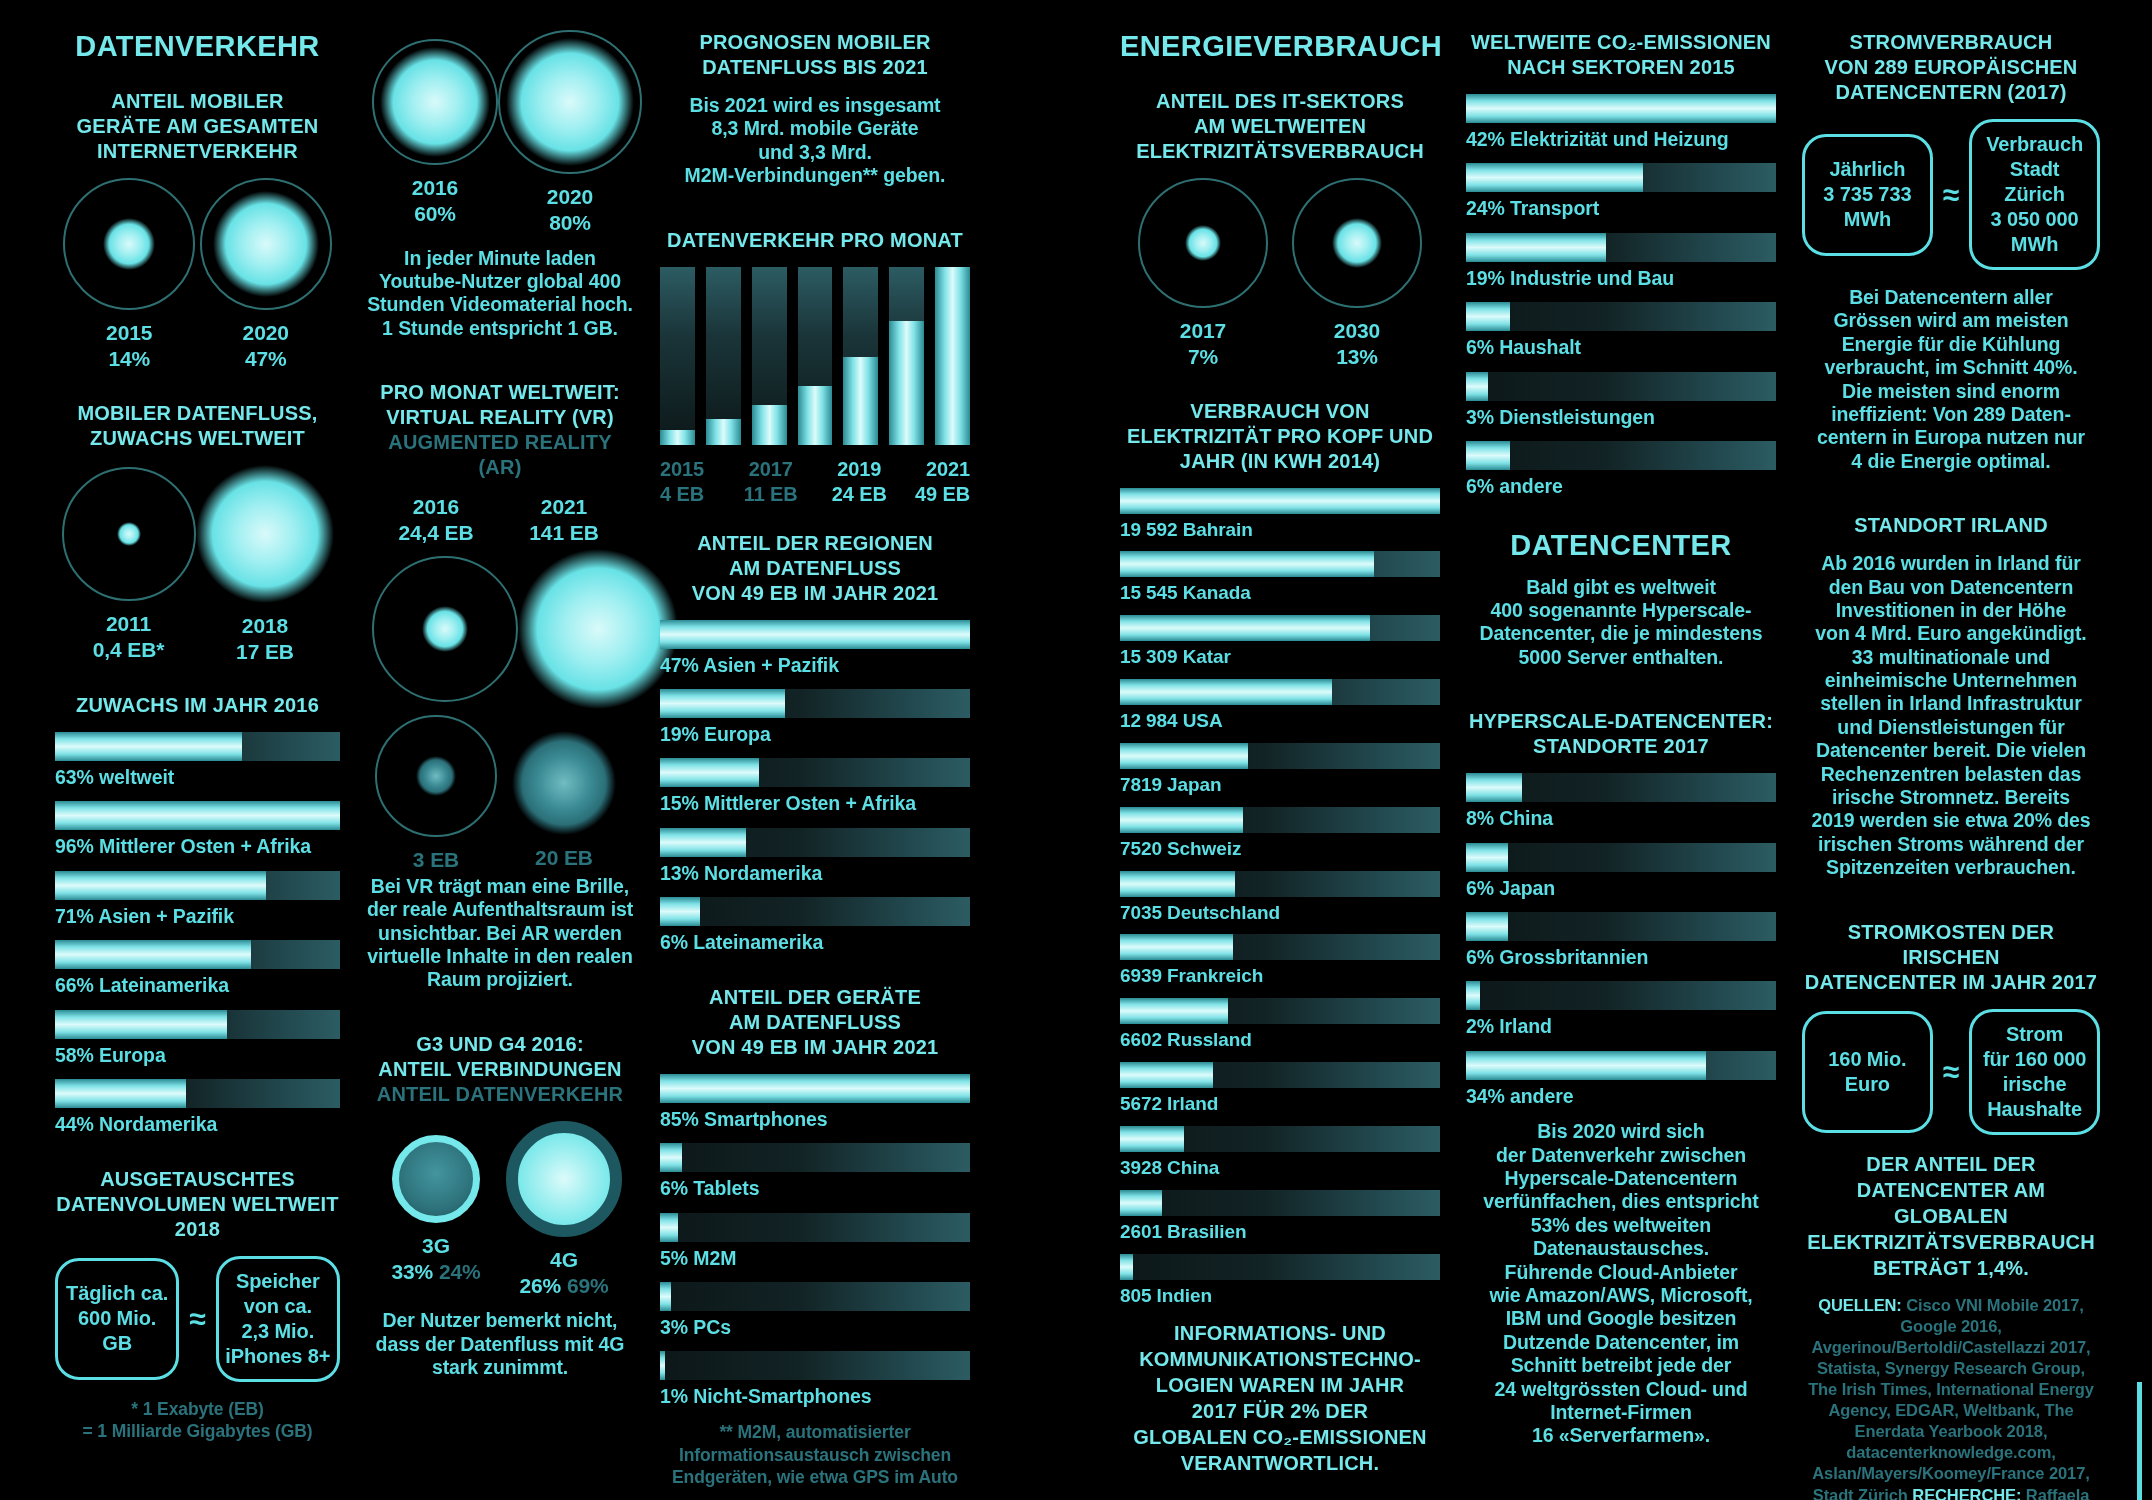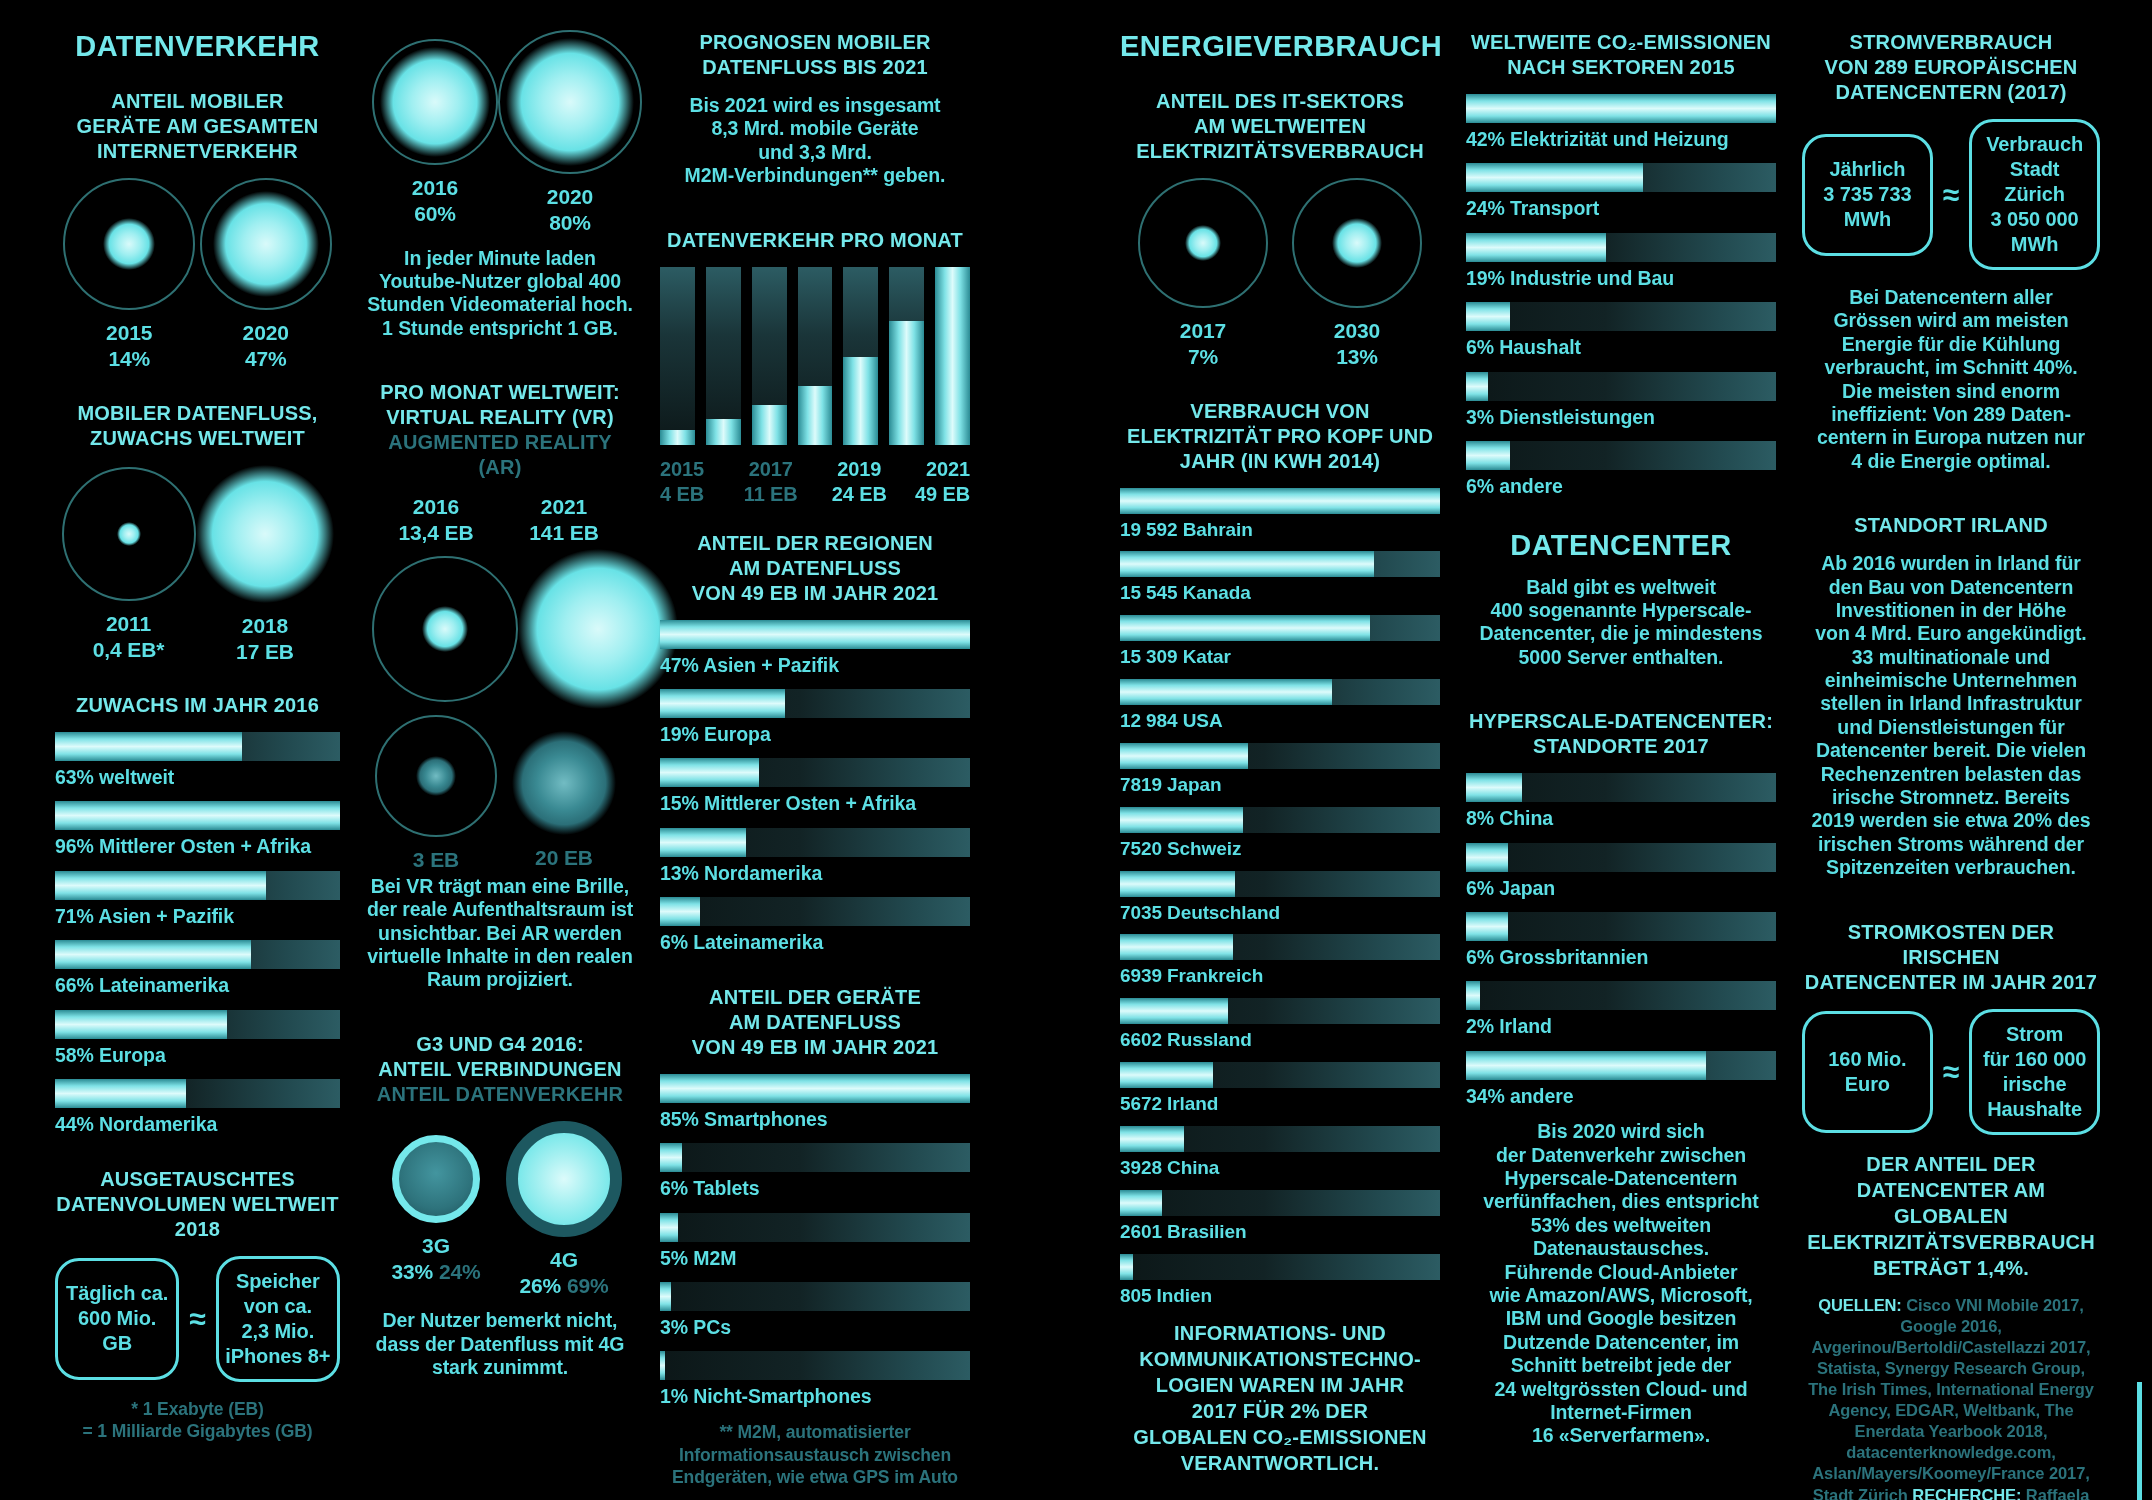--- a/index.html
+++ b/index.html
@@ -220,21 +220,21 @@
 1 Stunde entspricht 1 GB.</div>
     </section>
 
     <section>
       <h2 class="h"><span class="pre">PRO MONAT WELTWEIT:
 VIRTUAL REALITY (VR)</span><span class="mutedtxt pre">AUGMENTED REALITY (AR)</span></h2>
       <div class="circle-row" style="margin-bottom:2px">
         <div class="circle-cell">
           <div class="clabel" style="margin-top:0">
             <span>2016</span>
-              <span>13,4 EB</span>
+              <span>24,4 EB</span>
           </div>
         </div>
         <div class="circle-cell">
           <div class="clabel" style="margin-top:0">
             <span>2021</span>
               <span>141 EB</span>
           </div>
         </div>
       </div>
       <div class="circle-row" style="margin-bottom:6px">

